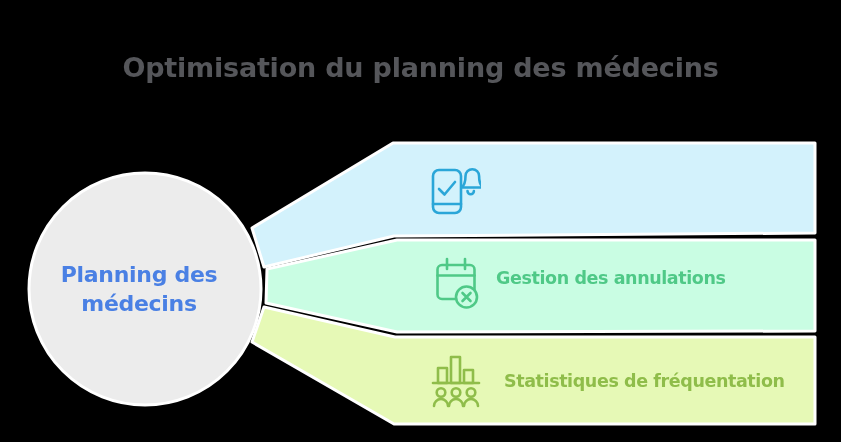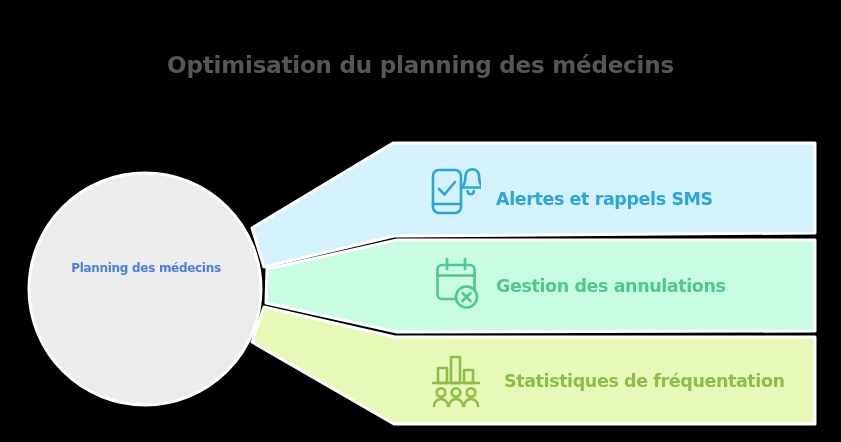--- a/index.html
+++ b/index.html
@@ -10,42 +10,42 @@
   }
   .canvas{
     position:relative;
     width:841px;height:442px;
     background:var(--background);
     overflow:hidden;
   }
   .title{
     position:absolute;left:0;right:0;top:52px;
     text-align:center;
-    font-size:23px;font-weight:700;letter-spacing:-0.2px;
+    font-size:27px;font-weight:700;letter-spacing:-0.2px;
     color:var(--title-text);
   }
   svg.diagram{position:absolute;left:0;top:0;}
   .band{stroke:var(--outline);stroke-width:3;stroke-linejoin:round;}
   .band.b1{fill:var(--band1-bg);}
   .band.b2{fill:var(--band2-bg);}
   .band.b3{fill:var(--band3-bg);}
   .hub{fill:var(--circle-fill);stroke:var(--outline);stroke-width:3;}
   .hub-label{
-    position:absolute;left:51px;top:261px;width:190px;
+    position:absolute;left:44px;top:261px;width:190px;
     text-align:center;
-    font-size:12px;font-weight:700;letter-spacing:-0.3px;line-height:1.3;
+    font-size:22px;font-weight:700;letter-spacing:-0.3px;line-height:1.3;
     color:var(--circle-text);
   }
   .branch-label{
     position:absolute;
     font-size:17.5px;font-weight:700;letter-spacing:-0.4px;
     white-space:nowrap;
   }
   .branch-label.l1{left:496px;top:189px;color:var(--band1-text);}
-  .branch-label.l2{left:496px;top:276px;color:var(--band2-text);}
+  .branch-label.l2{left:496px;top:268px;color:var(--band2-text);}
   .branch-label.l3{left:504px;top:371px;color:var(--band3-text);}
   .icon{position:absolute;}
   .icon svg{display:block;}
   .icon.i1{left:429px;top:159px;color:var(--band1-text);}
   .icon.i2{left:434px;top:256px;color:var(--band2-text);}
   .icon.i3{left:431px;top:350px;color:var(--band3-text);}
 </style>
 </head>
 <body>
 
@@ -64,21 +64,20 @@
 
   <span class="icon i1">
     <svg width="52" height="58" viewBox="0 0 52 58" fill="none" stroke="currentColor" stroke-width="2.6" stroke-linecap="round" stroke-linejoin="round">
       <rect x="4" y="11" width="28" height="43" rx="6"></rect>
       <path d="M4 45 h28"></path>
       <polyline points="10,30 15.5,35.5 26,23"></polyline>
       <path d="M32.5,28.5 q4,-3 4,-11.5 a6.8,6.8 0 0 1 13.6,0 q0,8.5 4,11.5 z" style="fill:var(--band1-bg)"></path>
       <path d="M38.5,32 a3.2,3.2 0 0 0 6.4,0"></path>
     </svg>
   </span>
-  <div class="branch-label l1">Alertes et rappels SMS</div>
 
   <span class="icon i2">
     <svg width="46" height="56" viewBox="0 0 46 56" fill="none" stroke="currentColor" stroke-width="2.6" stroke-linecap="round" stroke-linejoin="round">
       <rect x="3.5" y="9" width="37" height="34" rx="4.5"></rect>
       <path d="M3.5 19.5 h37"></path>
       <path d="M13 3 v10"></path>
       <path d="M31 3 v10"></path>
       <circle cx="32.5" cy="41" r="10.5" style="fill:var(--band2-bg)"></circle>
       <path d="M28.5 37 l8 8 M36.5 37 l-8 8"></path>
     </svg>

